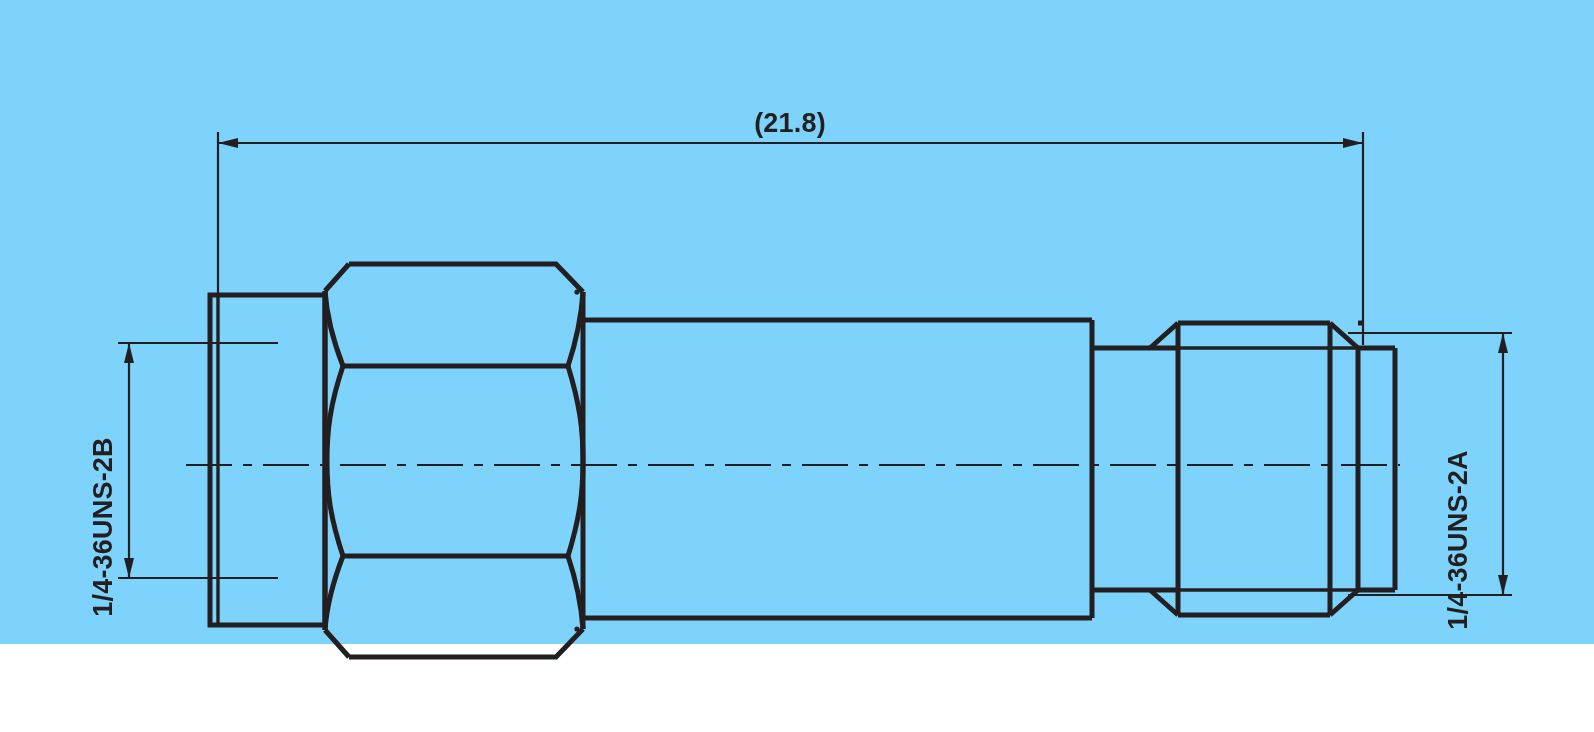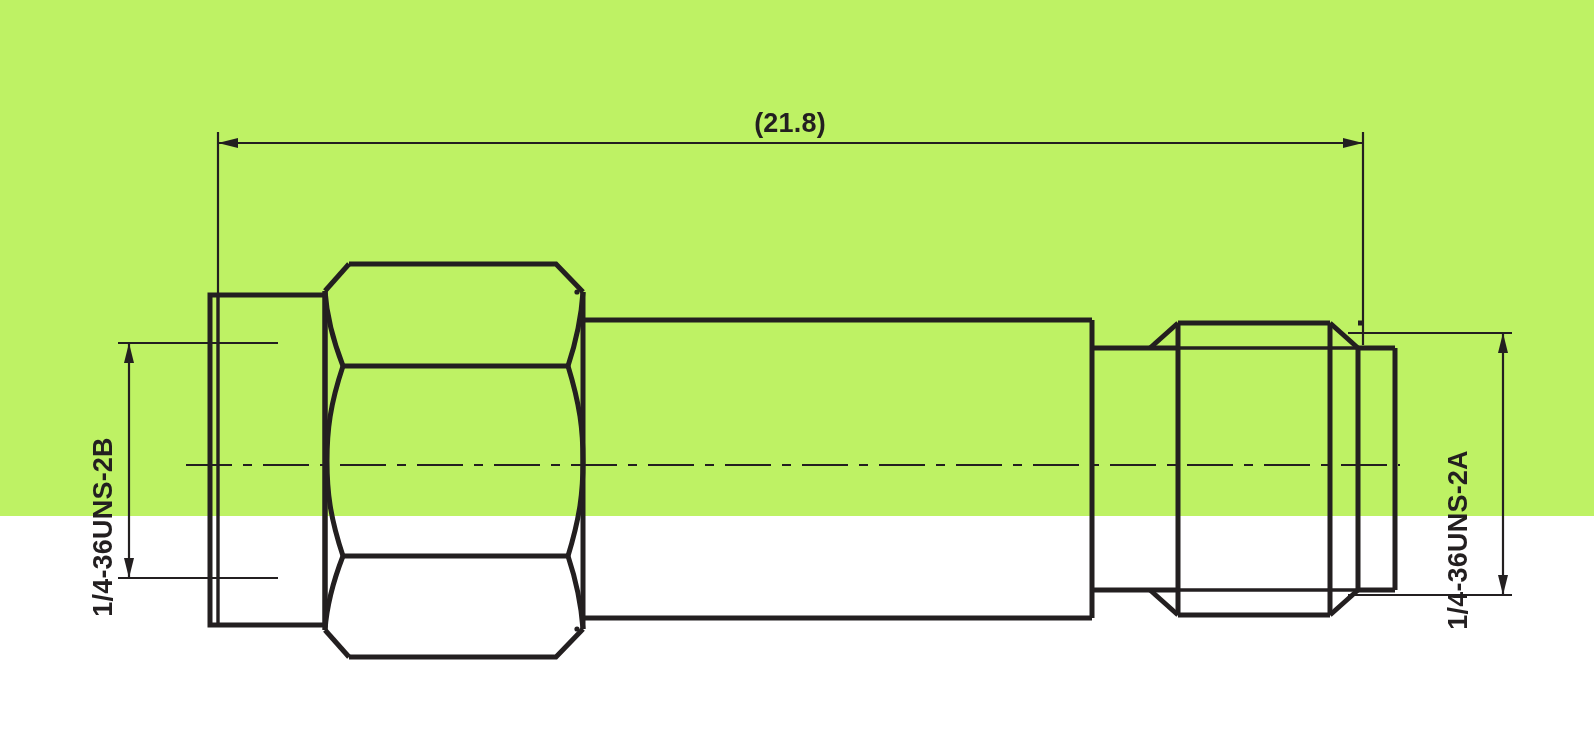--- a/index.html
+++ b/index.html
@@ -10,22 +10,22 @@
   }
   body {
     width: 1594px;
     height: 732px;
     overflow: hidden;
     font-family: "Liberation Sans", sans-serif;
   }
   #drawing-root {
     position: relative;
     width: 1594px;
-    height: 516px;
-    background: #bef264;
+    height: 644px;
+    background: #7dd3fc;
   }
   svg#drawing-canvas {
     display: block;
     width: 1594px;
     height: 732px;
   }
   .outline {
     fill: none;
     stroke: #231f20;
     stroke-width: 5;

